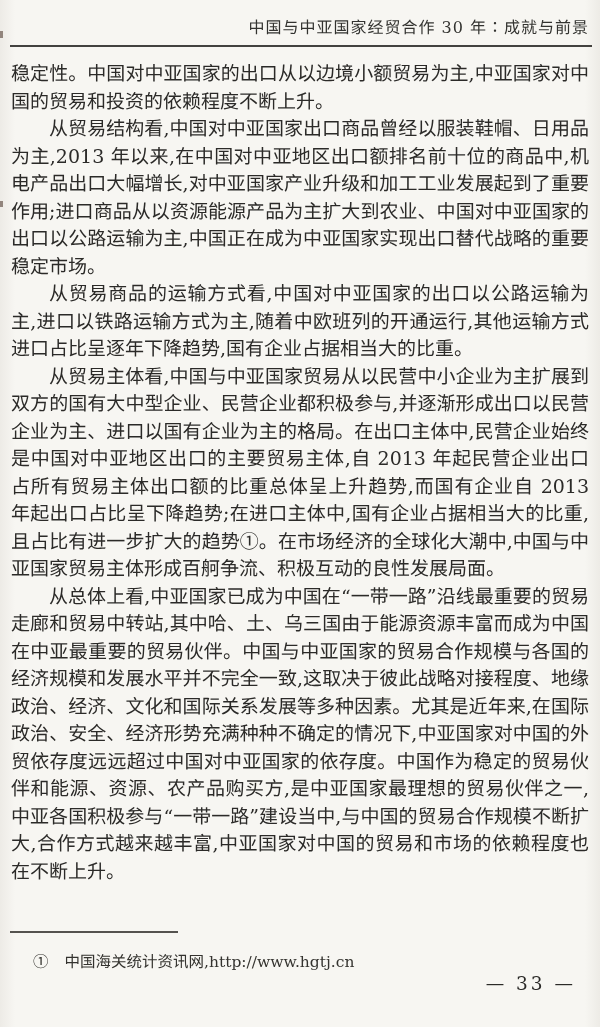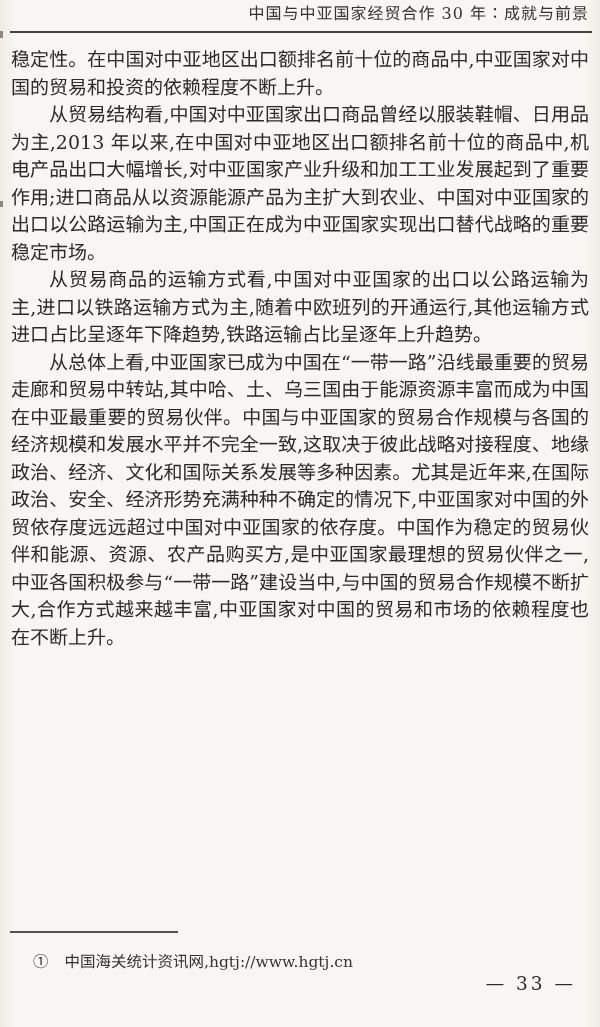--- a/index.html
+++ b/index.html
@@ -12,21 +12,21 @@
     width: 600px;
     height: 1027px;
     margin: 0 auto;
     background: linear-gradient(90deg, #edebe6 0%, #f7f6f2 2.5%, #f7f6f2 97.5%, #edebe6 100%);
     color: #2d2d2d;
     font-family: "DejaVu Serif", "Liberation Serif", serif;
     overflow: hidden;
     box-sizing: border-box;
   }
   .page-header {
-    padding-top: 2px;
+    padding-top: 16px;
   }
   .running-title {
     text-align: right;
     padding-right: 11px;
     font-size: 16px;
     line-height: 23px;
     color: #333330;
     letter-spacing: 1px;
   }
   .header-rule {
@@ -97,27 +97,28 @@
 
   <div class="scan-artifact a1"></div>
   <div class="scan-artifact a2"></div>
 
   <header class="page-header">
     <div class="running-title">中国与中亚国家经贸合作 30 年∶成就与前景</div>
     <hr class="header-rule">
   </header>
 
   <main class="body-text">
-    <p class="continuation">稳定性。在中国对中亚地区出口额排名前十位的商品中,中亚国家对中国的贸易和投资的依赖程度不断上升。</p>
+    <p class="continuation">稳定性。中国对中亚国家的出口从以边境小额贸易为主,中亚国家对中国的贸易和投资的依赖程度不断上升。</p>
     <p>从贸易结构看,中国对中亚国家出口商品曾经以服装鞋帽、日用品为主,2013 年以来,在中国对中亚地区出口额排名前十位的商品中,机电产品出口大幅增长,对中亚国家产业升级和加工工业发展起到了重要作用;进口商品从以资源能源产品为主扩大到农业、中国对中亚国家的出口以公路运输为主,中国正在成为中亚国家实现出口替代战略的重要稳定市场。</p>
-    <p>从贸易商品的运输方式看,中国对中亚国家的出口以公路运输为主,进口以铁路运输方式为主,随着中欧班列的开通运行,其他运输方式进口占比呈逐年下降趋势,铁路运输占比呈逐年上升趋势。</p>
+    <p>从贸易商品的运输方式看,中国对中亚国家的出口以公路运输为主,进口以铁路运输方式为主,随着中欧班列的开通运行,其他运输方式进口占比呈逐年下降趋势,国有企业占据相当大的比重。</p>
+    <p>从贸易主体看,中国与中亚国家贸易从以民营中小企业为主扩展到双方的国有大中型企业、民营企业都积极参与,并逐渐形成出口以民营企业为主、进口以国有企业为主的格局。在出口主体中,民营企业始终是中国对中亚地区出口的主要贸易主体,自 2013 年起民营企业出口占所有贸易主体出口额的比重总体呈上升趋势,而国有企业自 2013 年起出口占比呈下降趋势;在进口主体中,国有企业占据相当大的比重,且占比有进一步扩大的趋势①。在市场经济的全球化大潮中,中国与中亚国家贸易主体形成百舸争流、积极互动的良性发展局面。</p>
     <p>从总体上看,中亚国家已成为中国在“一带一路”沿线最重要的贸易走廊和贸易中转站,其中哈、土、乌三国由于能源资源丰富而成为中国在中亚最重要的贸易伙伴。中国与中亚国家的贸易合作规模与各国的经济规模和发展水平并不完全一致,这取决于彼此战略对接程度、地缘政治、经济、文化和国际关系发展等多种因素。尤其是近年来,在国际政治、安全、经济形势充满种种不确定的情况下,中亚国家对中国的外贸依存度远远超过中国对中亚国家的依存度。中国作为稳定的贸易伙伴和能源、资源、农产品购买方,是中亚国家最理想的贸易伙伴之一,中亚各国积极参与“一带一路”建设当中,与中国的贸易合作规模不断扩大,合作方式越来越丰富,中亚国家对中国的贸易和市场的依赖程度也在不断上升。</p>
   </main>
 
   <footer>
     <hr class="footnote-rule">
     <div class="footnote">
-      <span class="marker">①</span><span>中国海关统计资讯网,hgtj://www.hgtj.cn</span>
+      <span class="marker">①</span><span>中国海关统计资讯网,http://www.hgtj.cn</span>
     </div>
     <div class="page-number">— 33 —</div>
   </footer>
 
 </div>
 
 </body></html>

